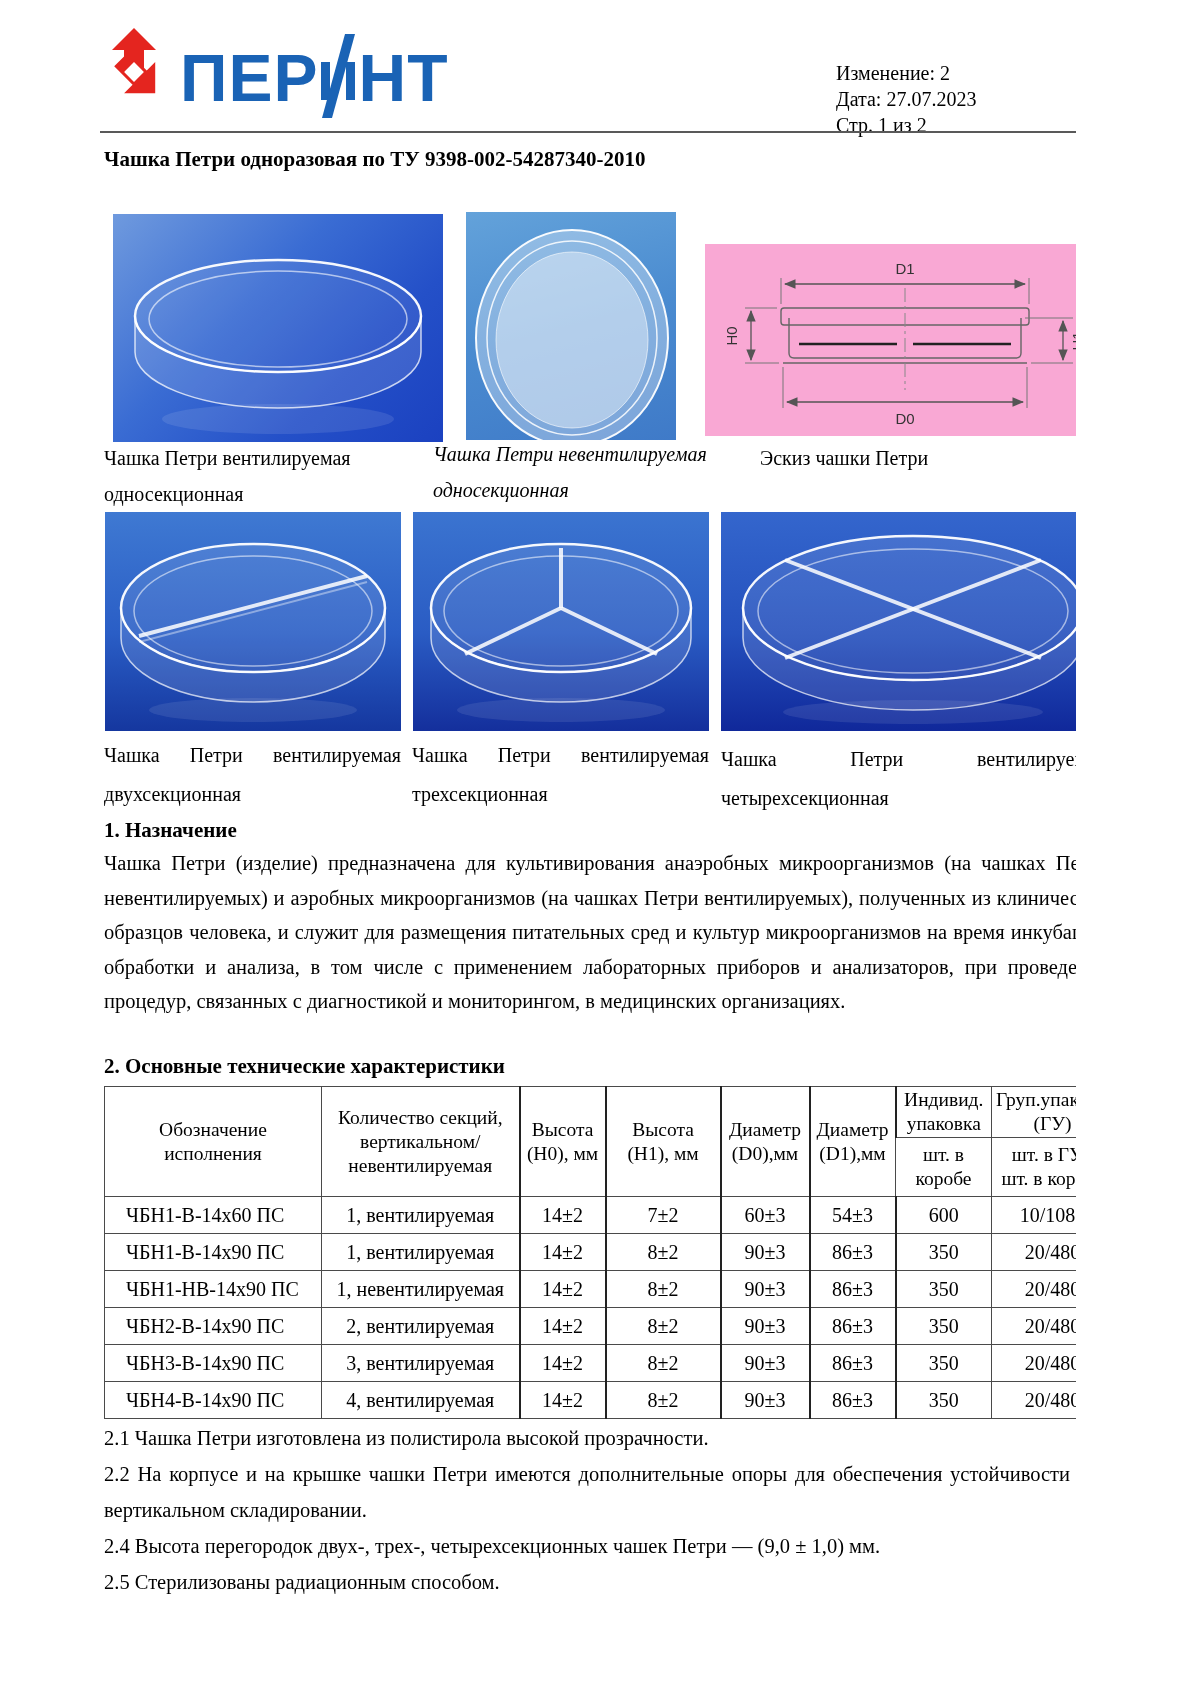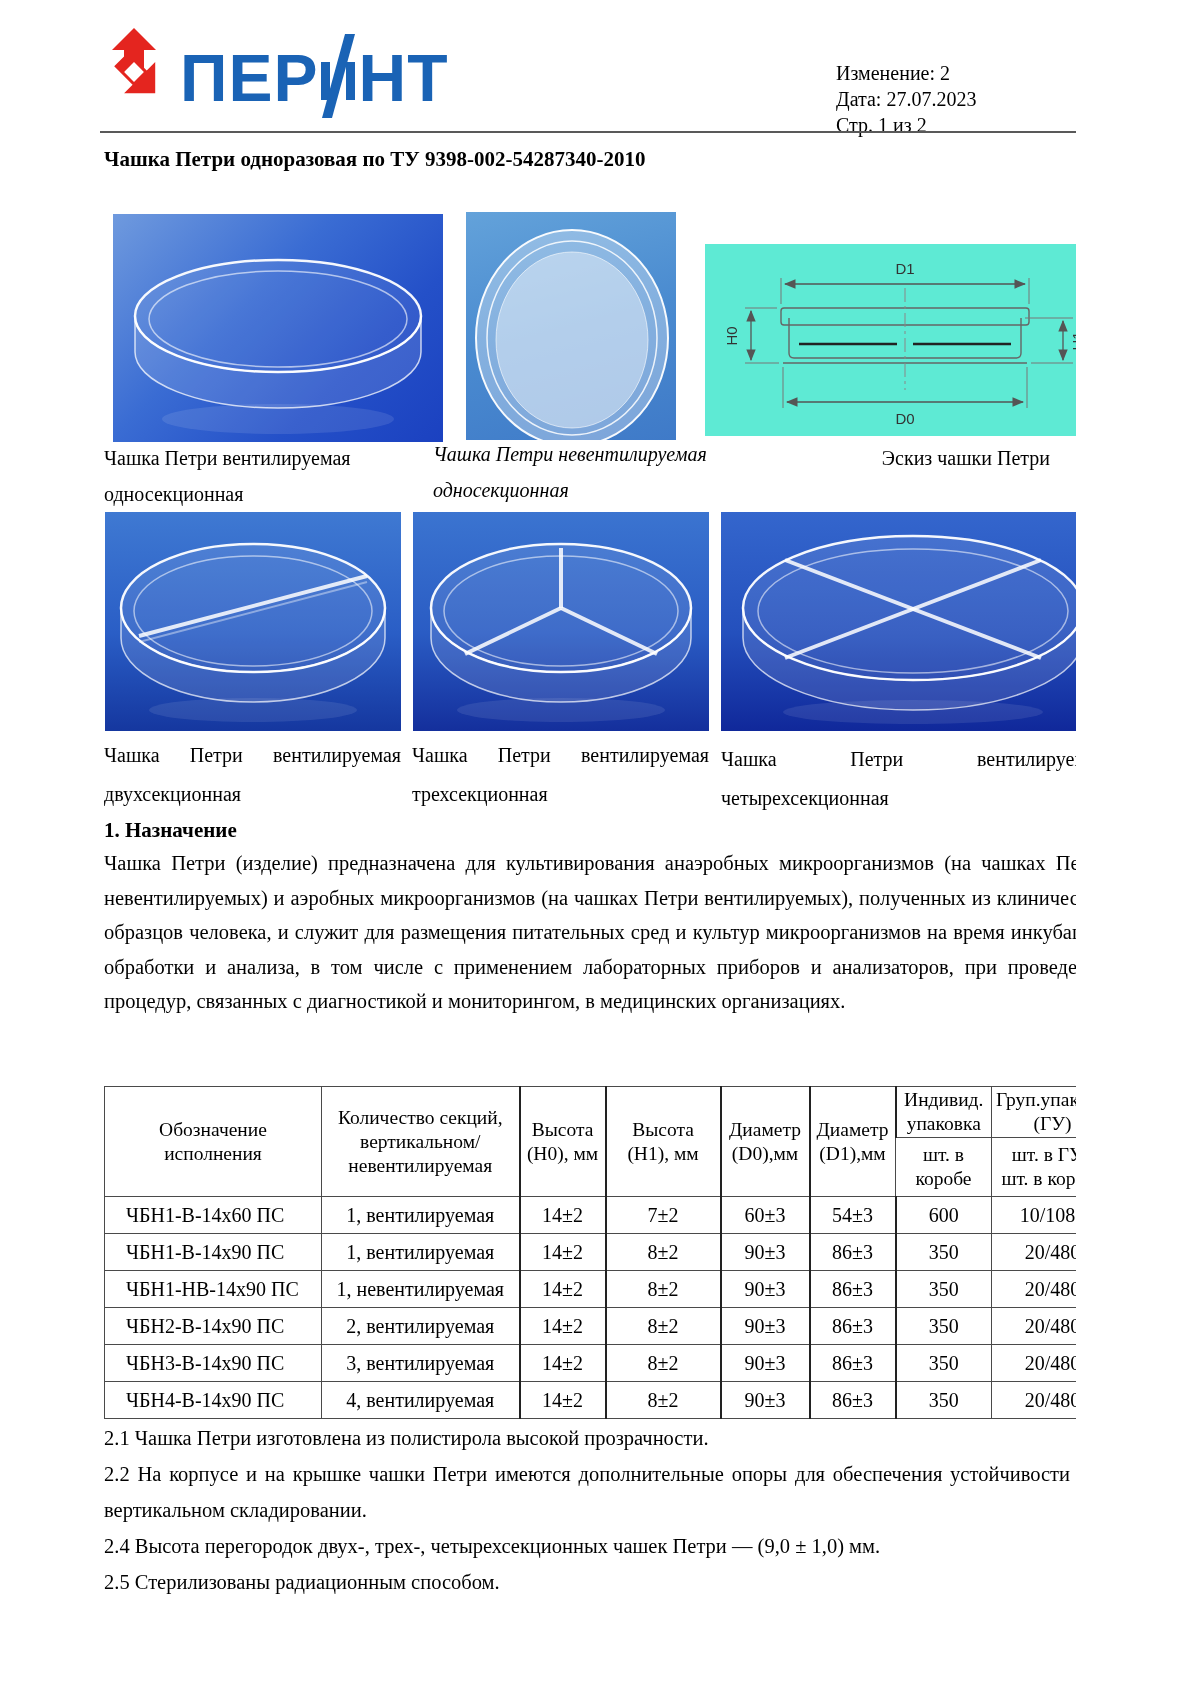--- a/index.html
+++ b/index.html
@@ -16,33 +16,33 @@
   .hrule{position:absolute;left:100px;top:131px;width:1006px;border-top:2px solid #595959;}
   .doc-title{position:absolute;left:104px;top:147px;font-size:21px;font-weight:bold;}
 
   
   .photo{position:absolute;overflow:hidden;}
   .photo svg{display:block;}
   .ph1{left:113px;top:214px;width:330px;height:228px;
        background:linear-gradient(135deg,#6f9ade 0%,#3a6cd3 40%,#2450c8 70%,#1b41c0 100%);}
   .ph2{left:466px;top:212px;width:210px;height:228px;
        background:linear-gradient(165deg,#63a2da 0%,#4a8bd0 50%,#3f7ac8 100%);}
-  .sketch{left:705px;top:244px;width:400px;height:192px;background:#5eead4;}
+  .sketch{left:705px;top:244px;width:400px;height:192px;background:#f9a8d4;}
   .ph3{left:105px;top:512px;width:296px;height:219px;
        background:linear-gradient(180deg,#3f79d2 0%,#2a5ec6 55%,#15379f 100%);}
   .ph4{left:413px;top:512px;width:296px;height:219px;
        background:linear-gradient(180deg,#3b74d0 0%,#2a5cc4 55%,#142f9c 100%);}
   .ph5{left:721px;top:512px;width:384px;height:219px;
        background:linear-gradient(180deg,#3466cd 0%,#2450bd 55%,#10289a 100%);}
 
   
   .cap{position:absolute;font-size:20px;line-height:36px;}
   .cap1{left:104px;top:440px;width:300px;}
   .cap2{left:433px;top:436px;width:300px;font-style:italic;}
-  .cap3{left:760px;top:440px;width:290px;text-align:right;}
+  .cap3{left:760px;top:440px;width:290px;text-align:left;}
   .capJ{position:absolute;font-size:20px;}
   .capJ .l1{text-align:justify;text-align-last:justify;}
   .capJ .l2{margin-top:16px;}
   .cap4{left:104px;top:744px;width:297px;}
   .cap5{left:412px;top:744px;width:297px;}
   .cap6{left:721px;top:748px;width:384px;}
 
   
   .h1s{position:absolute;left:104px;font-size:21px;font-weight:bold;}
   .s1h{top:818px;}
@@ -213,20 +213,21 @@
     <div class="l2">трехсекционная</div>
   </div>
   <div class="capJ cap6">
     <div class="l1">Чашка Петри вентилируемая</div>
     <div class="l2">четырехсекционная</div>
   </div>
 
   <div class="h1s s1h">1. Назначение</div>
   <div class="para">Чашка Петри (изделие) предназначена для культивирования анаэробных микроорганизмов (на чашках Петри невентилируемых) и аэробных микроорганизмов (на чашках Петри вентилируемых), полученных из клинических образцов человека, и служит  для размещения питательных сред и культур микроорганизмов на время инкубации, обработки и анализа, в том числе с применением лабораторных приборов и анализаторов, при проведении процедур, связанных с диагностикой и мониторингом, в медицинских организациях.</div>
 
+  <div class="h1s s2h">2. Основные технические характеристики</div>
 
   <table class="spec">
     <colgroup>
       <col style="width:217px">
         <col style="width:198px">
         <col style="width:86px">
         <col style="width:115px">
       <col style="width:89px">
         <col style="width:86px">
         <col style="width:96px">

